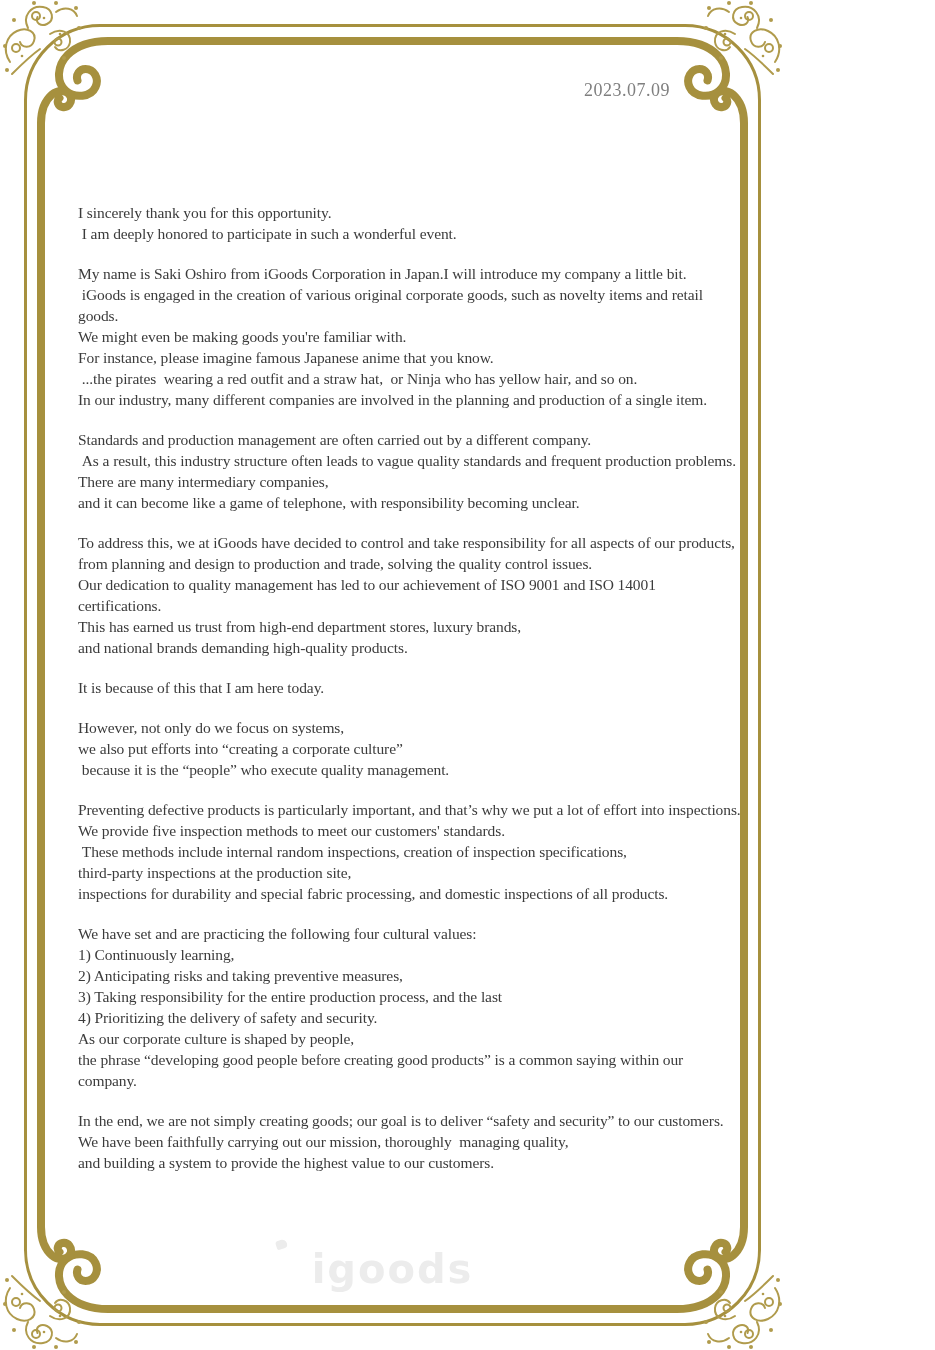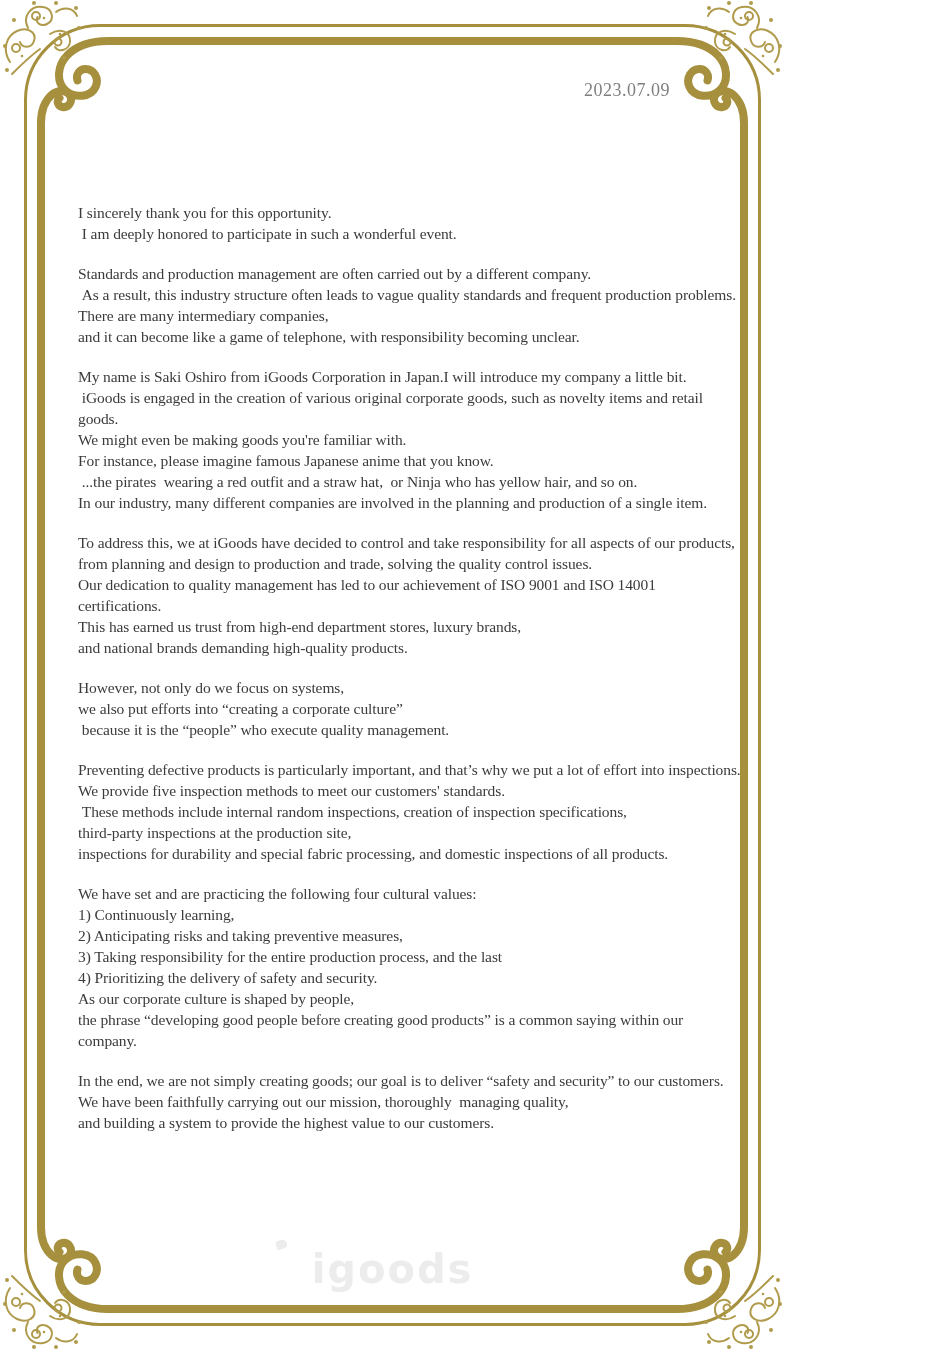--- a/index.html
+++ b/index.html
@@ -154,35 +154,36 @@
   <svg class="corner br">
       <use href="#corner-ornament-symbol"></use>
     </svg>
 
   <div class="doc-date">2023.07.09</div>
 
 
   <div class="speech-body">
     <p>I sincerely thank you for this opportunity.
  I am deeply honored to participate in such a wonderful event.</p>
-    <p>Standards and production management are often carried out by a different company.
- As a result, this industry structure often leads to vague quality standards and frequent production problems.
-There are many intermediary companies,
-and it can become like a game of telephone, with responsibility becoming unclear.</p>
     <p>My name is Saki Oshiro from iGoods Corporation in Japan.I will introduce my company a little bit.
  iGoods is engaged in the creation of various original corporate goods, such as novelty items and retail goods.
 We might even be making goods you're familiar with.
 For instance, please imagine famous Japanese anime that you know.
  ...the pirates  wearing a red outfit and a straw hat,  or Ninja who has yellow hair, and so on.
 In our industry, many different companies are involved in the planning and production of a single item.</p>
+    <p>Standards and production management are often carried out by a different company.
+ As a result, this industry structure often leads to vague quality standards and frequent production problems.
+There are many intermediary companies,
+and it can become like a game of telephone, with responsibility becoming unclear.</p>
     <p>To address this, we at iGoods have decided to control and take responsibility for all aspects of our products,
 from planning and design to production and trade, solving the quality control issues.
 Our dedication to quality management has led to our achievement of ISO 9001 and ISO 14001 certifications.
 This has earned us trust from high-end department stores, luxury brands,
 and national brands demanding high-quality products.</p>
+    <p>It is because of this that I am here today.</p>
     <p>However, not only do we focus on systems,
 we also put efforts into “creating a corporate culture”
  because it is the “people” who execute quality management.</p>
     <p>Preventing defective products is particularly important, and that’s why we put a lot of effort into inspections.
 We provide five inspection methods to meet our customers' standards.
  These methods include internal random inspections, creation of inspection specifications,
 third-party inspections at the production site,
 inspections for durability and special fabric processing, and domestic inspections of all products.</p>
     <p>We have set and are practicing the following four cultural values:
 1) Continuously learning,

